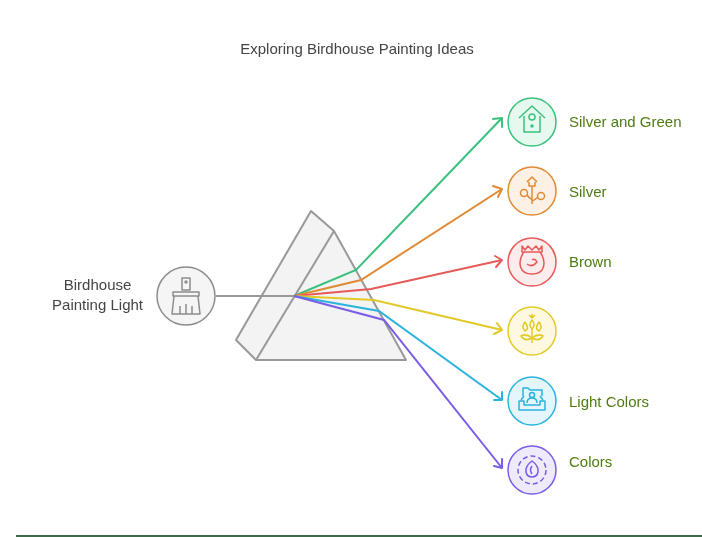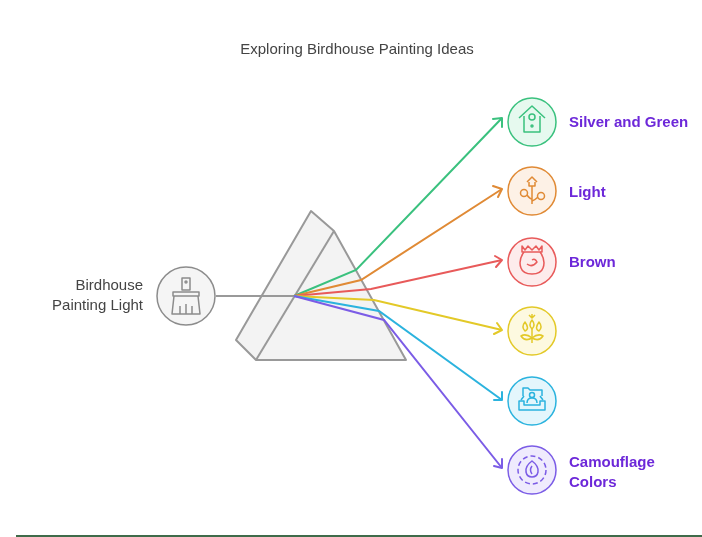--- a/index.html
+++ b/index.html
@@ -1,20 +1,20 @@
 <!DOCTYPE html>
 <html><head>
   <meta charset="utf-8">
   <style>
     html, body { margin: 0; padding: 0; background: #ffffff; }
     body { width: 702px; height: 537px; overflow: hidden; position: relative; font-family: "Liberation Sans", sans-serif; }
     .frame { position: absolute; left: 16px; top: 0; width: 700px; height: 535px; border-right: 2px solid #3f6b4a; border-bottom: 2px solid #3f6b4a; background: #fff; }
     .title { position: absolute; left: 0; width: 682px; top: 40px; text-align: center; font-size: 15px; color: #444; }
-    .src-label { position: absolute; right: 573px; top: 275px; text-align: right; font-size: 15px; color: #444; line-height: 20px; }
-    .out-label { position: absolute; left: 553px; font-size: 15px; color: #6d28d9; line-height: 20px; font-weight: bold; }
+    .src-label { position: absolute; right: 573px; top: 275px; text-align: center; font-size: 15px; color: #444; line-height: 20px; }
+    .out-label { position: absolute; left: 553px; font-size: 15px; color: #4d7c0f; line-height: 20px; }
     svg.diagram { position: absolute; left: 0; top: 0; }
   </style>
 </head>
 <body>
 
 <div class="frame">
   <div class="title">Exploring Birdhouse Painting Ideas</div>
 
   <div class="src-label">
     <div>Birdhouse</div>
@@ -116,19 +116,19 @@
       <circle cx="516" cy="470" r="24" fill="#efebfd" stroke="#7b5ce6" stroke-width="1.5"></circle>
       <g fill="none" stroke="#7b5ce6" stroke-width="1.5">
         <circle cx="516" cy="470" r="14" stroke-dasharray="5 3"></circle>
         <path d="M516,461 q-7,5 -6,11 q1,5 6,5 q5,0 6,-5 q1,-6 -6,-11 z"></path>
         <path d="M516,466 q-3,4 0,8"></path>
       </g>
     </g>
   </svg>
 
   <div class="out-label" style="top:112px">Silver and Green</div>
-  <div class="out-label" style="top:182px">Light</div>
+  <div class="out-label" style="top:182px">Silver</div>
   <div class="out-label" style="top:252px">Brown</div>
+  <div class="out-label" style="top:392px">Light Colors</div>
   <div class="out-label" style="top:452px">
-    <div>Camouflage</div>
     <div>Colors</div>
   </div>
 </div>
 
 </body></html>

